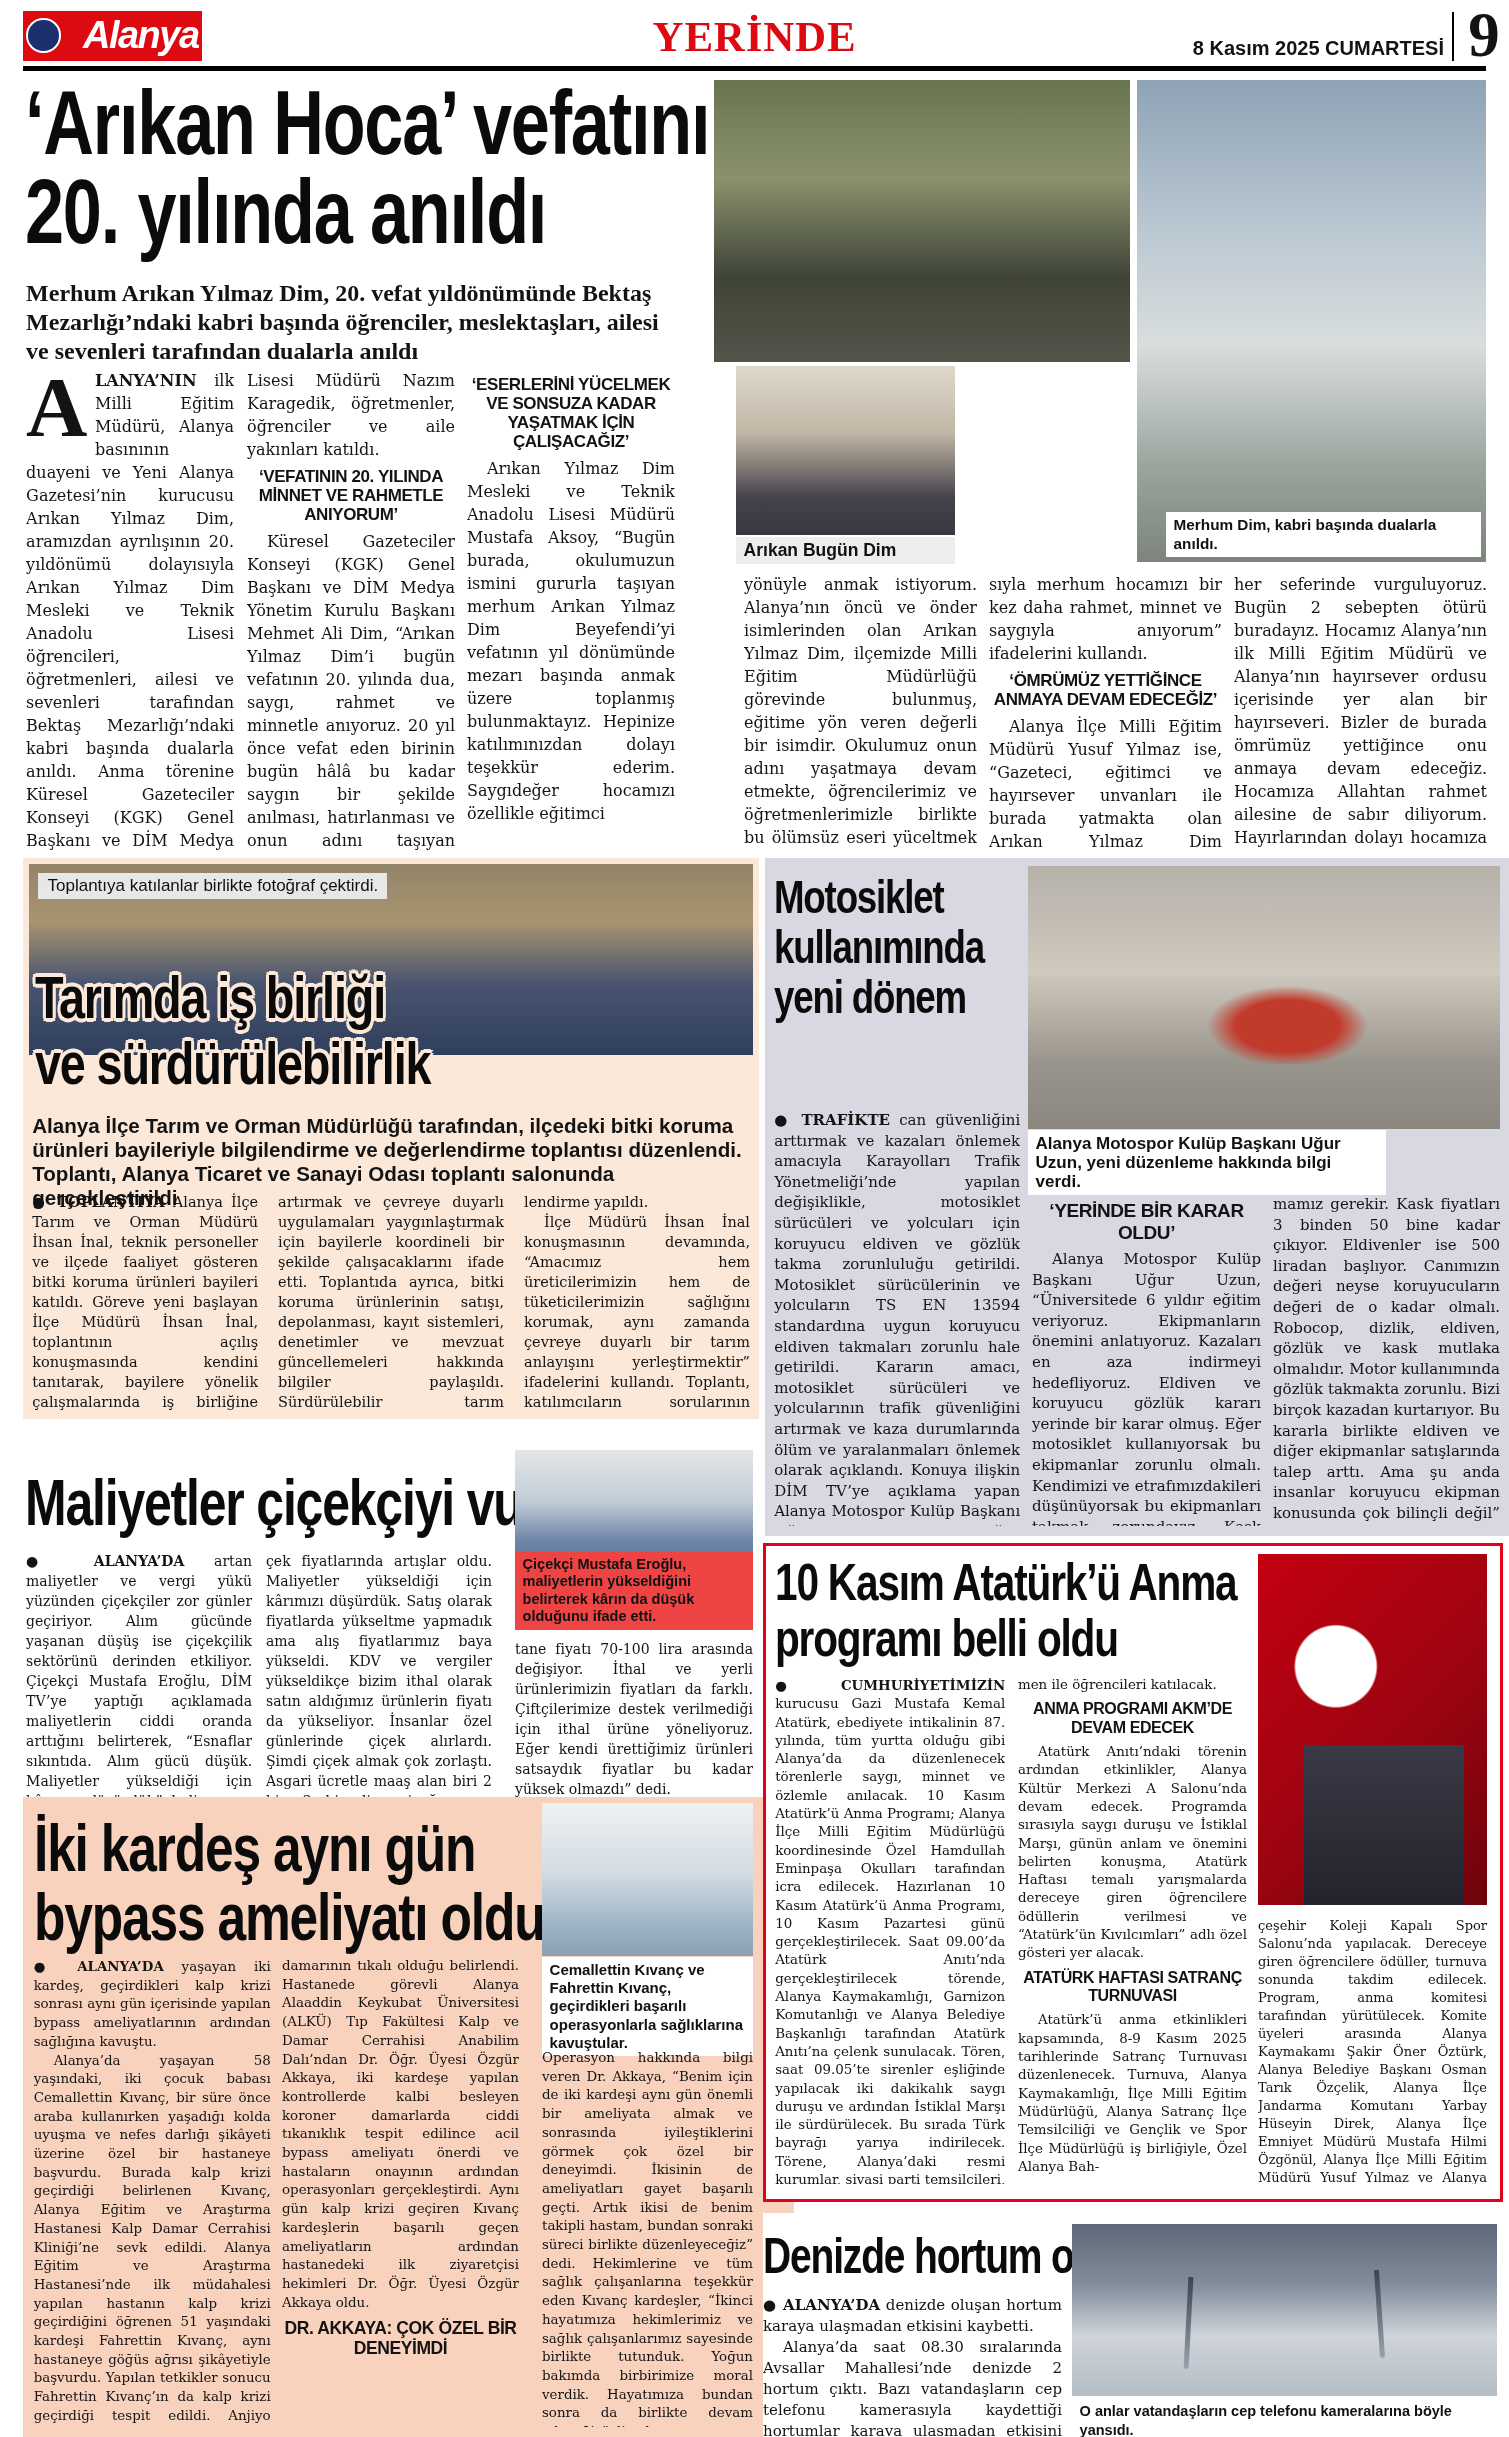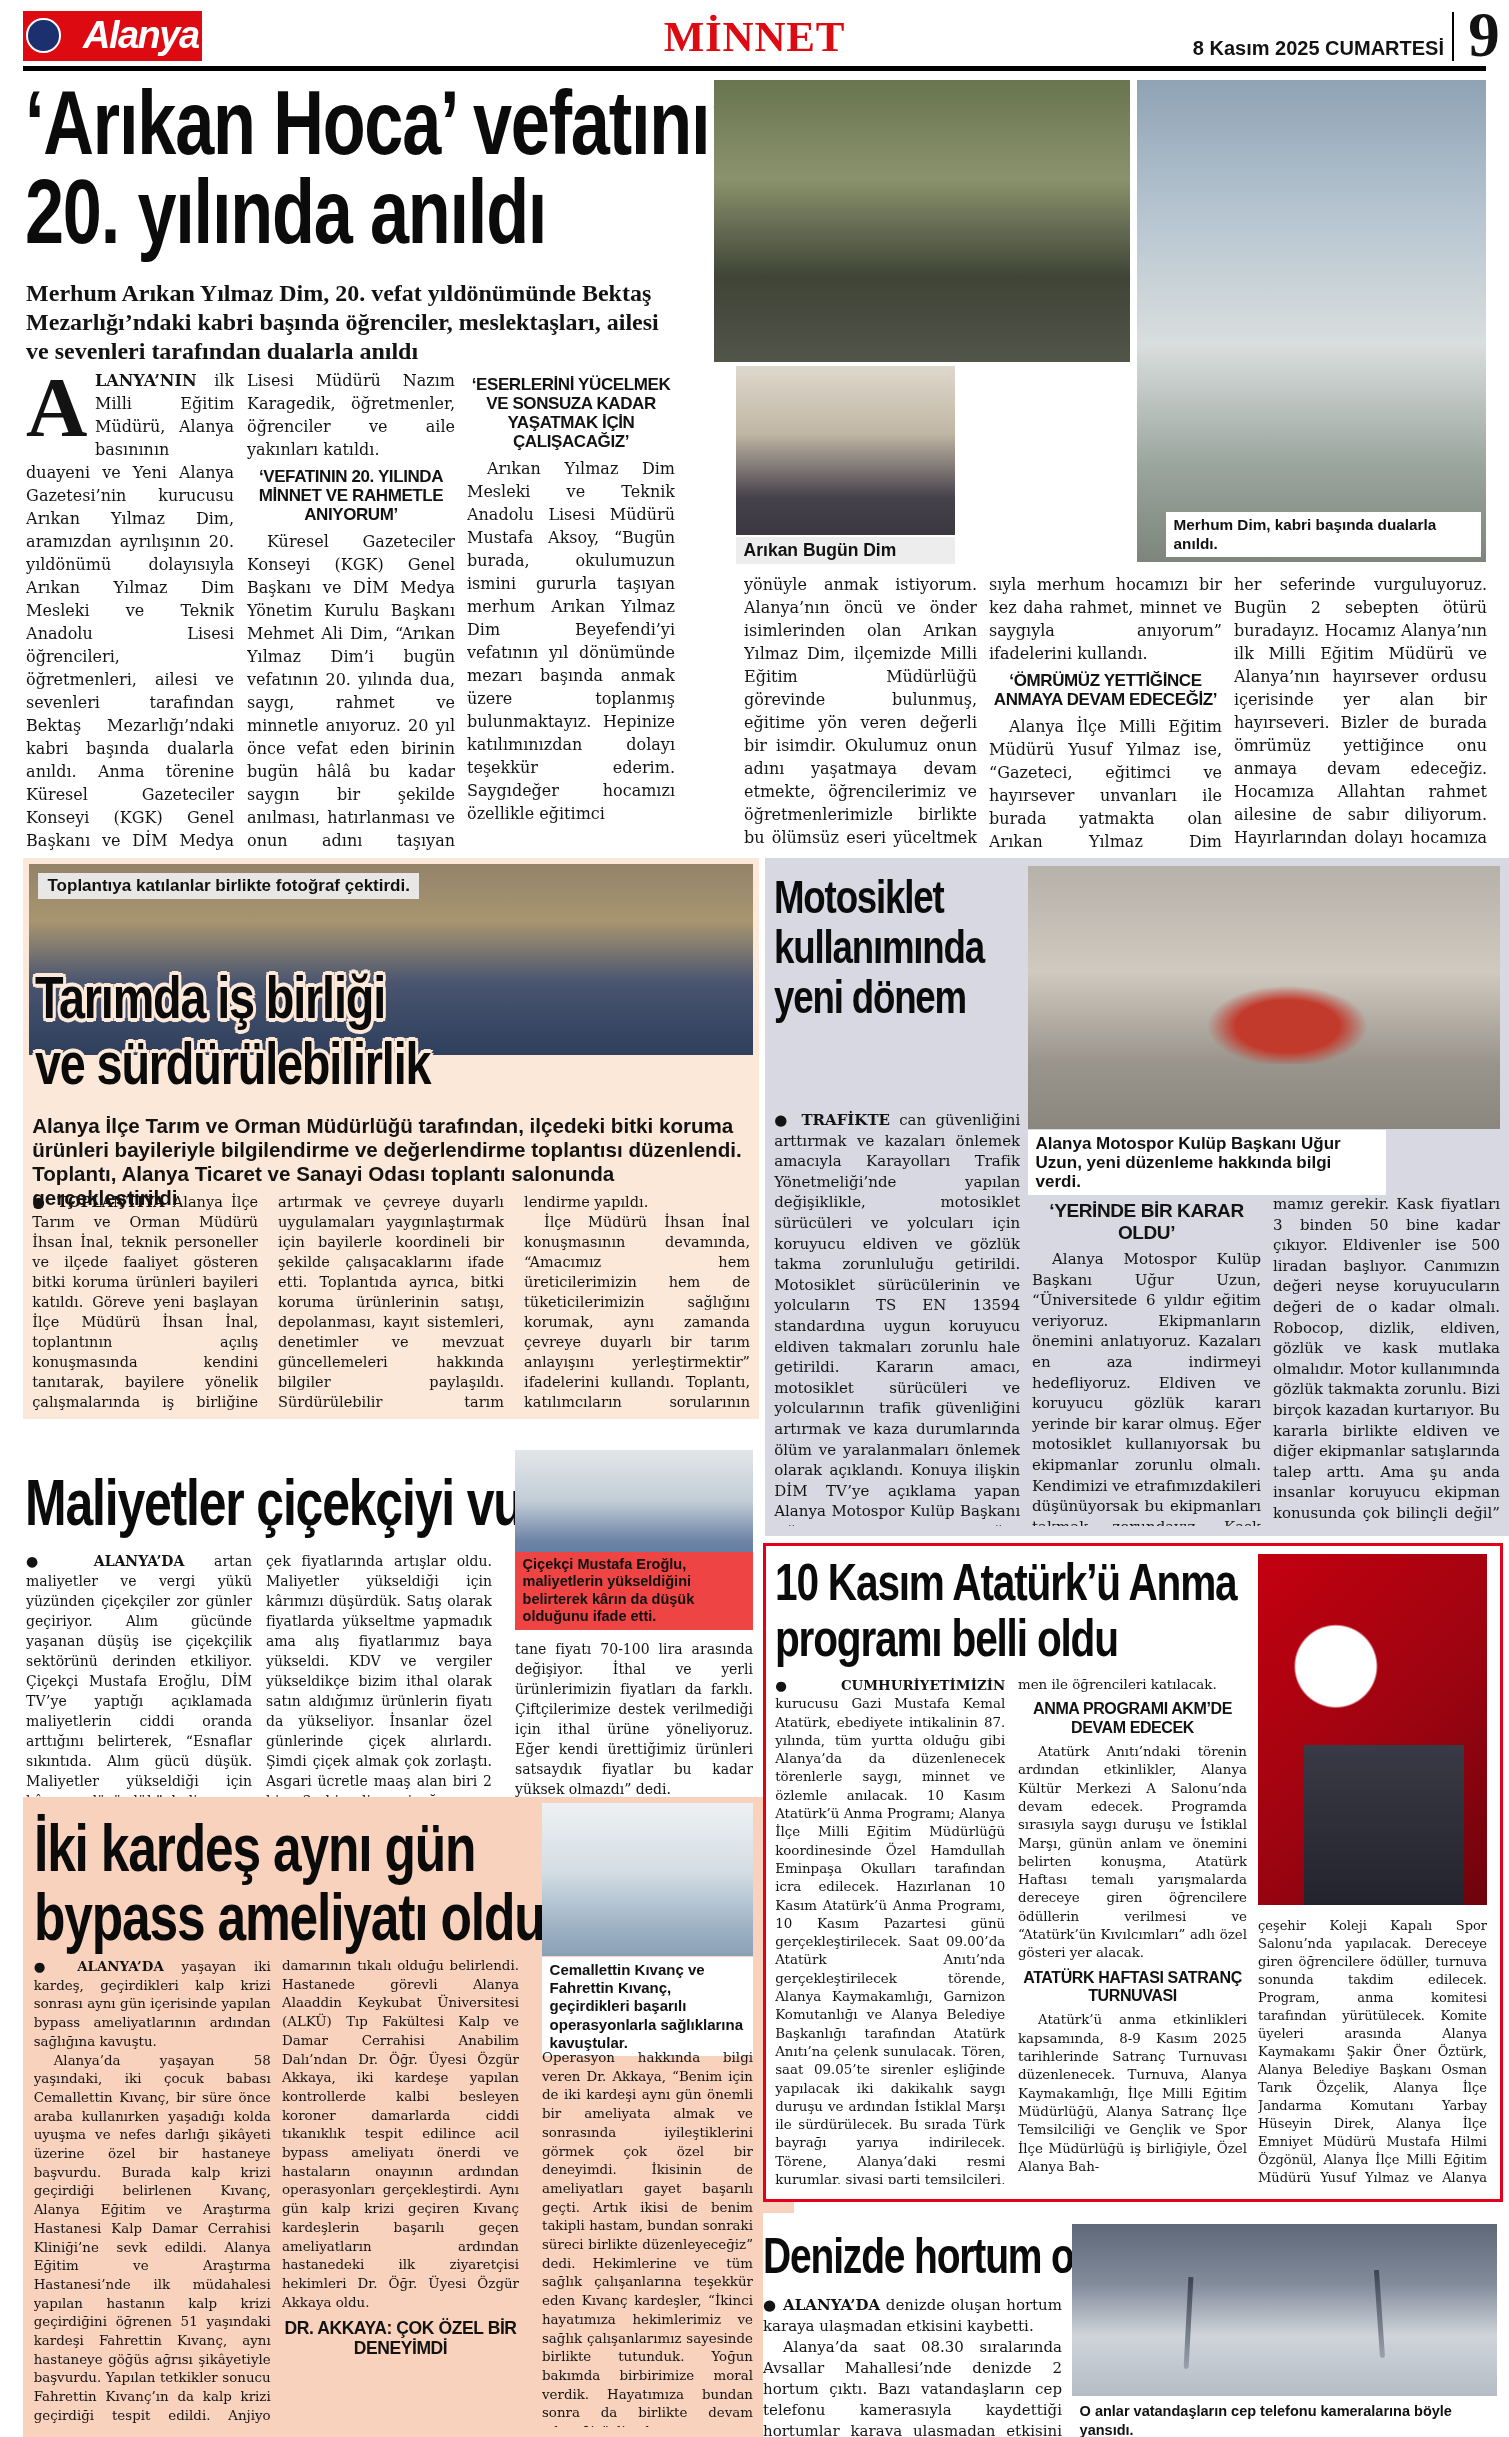--- a/index.html
+++ b/index.html
@@ -14,21 +14,21 @@
   .col p{margin:0 0 0 0;text-indent:20px;}
   .col p.noind{text-indent:0;}
   .colhead{font-family:"Liberation Sans",sans-serif;font-weight:800;text-align:center;
            font-size:17px;line-height:19px;margin:6.1px 0;text-indent:0;letter-spacing:-0.4px;}
   .byline{font-family:"Liberation Sans",sans-serif;font-weight:800;font-size:15.3px;}
   .byline .sq{font-size:13px;position:relative;top:-1.5px;margin-right:3.1px;}
   .photo{position:absolute;overflow:hidden;}
   .capstrip{position:absolute;background:#ffffff;color:#111;font-family:"Liberation Sans",sans-serif;
             font-weight:700;font-size:16px;line-height:19px;padding:3.8px 7.6px;}
   .chip{background:rgba(236,236,236,.95);color:#111;font-family:"Liberation Sans",sans-serif;
-        font-weight:700;font-size:17px;padding:3.1px 9.2px;display:inline-block;}
+        font-weight:400;font-size:17px;padding:3.1px 9.2px;display:inline-block;}
   .dropcap{float:left;font-family:"Liberation Serif",serif;font-weight:900;font-size:85px;
            line-height:70px;padding:3.1px 7.6px 0 0;}
   
   #logo{background:#dd0a12;color:#fff;display:flex;align-items:center;justify-content:center;gap:16px;}
   #logo .emb{width:30.5px;height:30.5px;border-radius:50%;background:#1c2f6e;border:2.3px solid #fff;
              margin-right:6.1px;flex:0 0 auto;}
   #logo .lt{font-family:"Liberation Sans",sans-serif;font-weight:900;font-style:italic;
             font-size:38px;letter-spacing:-1.5px;}
   #guncel{left:50%;transform:translateX(-50%);top:12.2px;color:#dd0a12;font-family:"Liberation Serif",serif;
           font-weight:900;font-size:43px;letter-spacing:0.8px;}
@@ -43,21 +43,21 @@
 </head>
 <body>
 
 <div id="page">
 
   <div class="abs" style="left:0;top:0;width:1509px;height:73px;">
     <div id="logo" class="abs" style="left:23px;top:10.7px;width:179px;height:50px;">
       <span class="emb"></span>
       <span class="lt">Alanya</span>
     </div>
-    <div id="guncel" class="abs">MİNNET</div>
+    <div id="guncel" class="abs">YERİNDE</div>
     <div id="dateline" class="abs" style="right:65px;top:37px;">8 Kasım 2025 CUMARTESİ</div>
     <div class="abs" style="right:55px;top:12.2px;width:2.3px;height:49px;background:#000;"></div>
     <div id="pagenum" class="abs" style="right:9.2px;top:4.6px;">9</div>
     <div class="abs" style="left:23px;top:66px;width:1463px;height:5.3px;background:#000;"></div>
   </div>
 
   <div class="abs" style="left:23px;top:76px;width:1463px;height:780px;">
     <div class="abs hl" style="left:1.5px;top:3.1px;font-size:90px;line-height:89px;">
       <span class="cond">‘Arıkan Hoca’ vefatının</span><br>
       <span class="cond">20. yılında anıldı</span>

